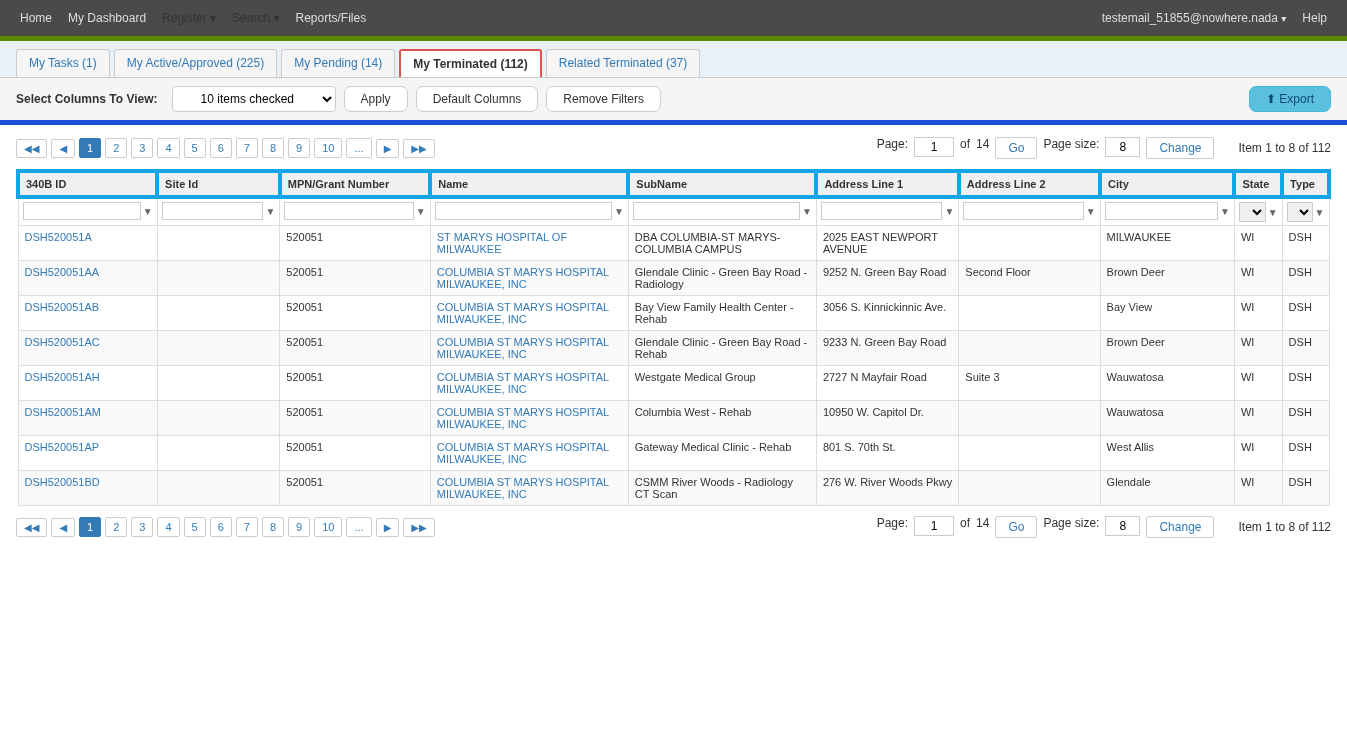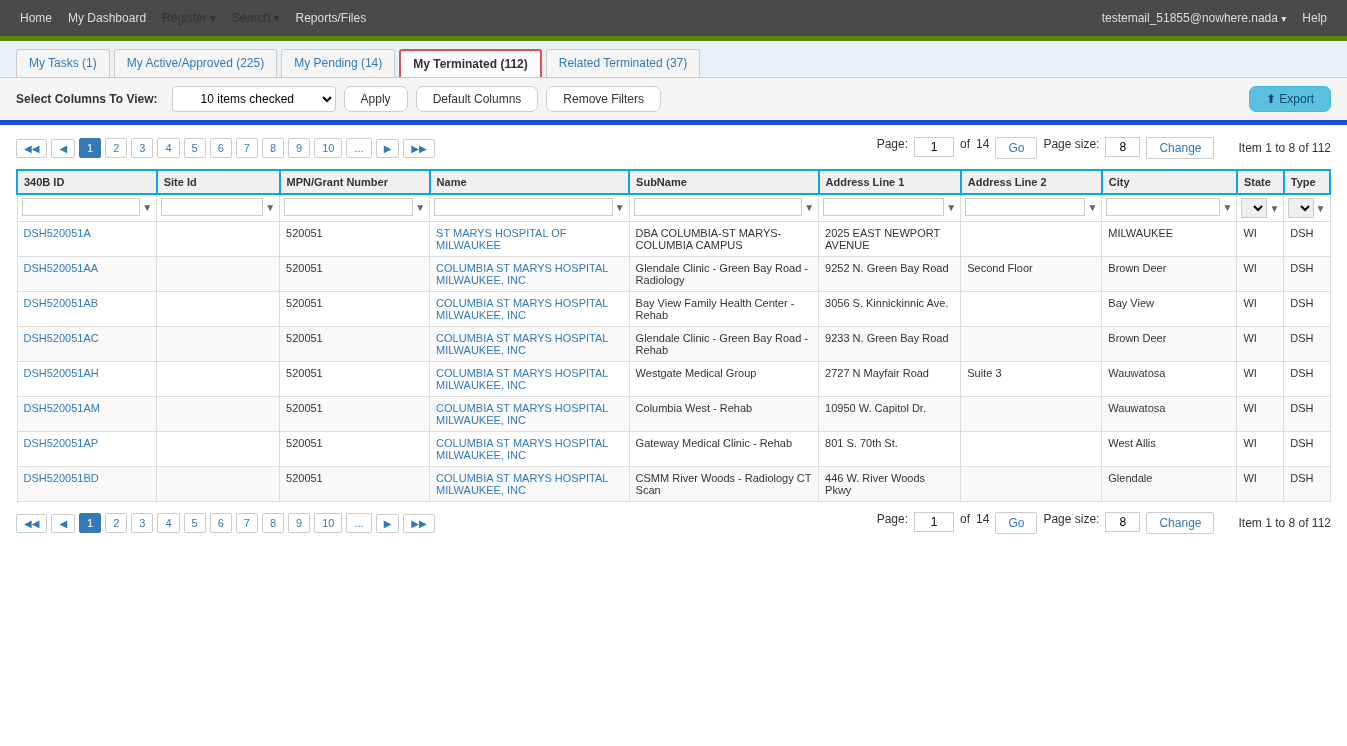--- a/index.html
+++ b/index.html
@@ -142,21 +142,21 @@
     .item-count { font-size: 12px; color: #333; margin-left: 20px; }
 
     
     .data-table {
       width: 100%;
       border-collapse: collapse;
       font-size: 11px;
     }
     .data-table th {
       background: #f0f0f0;
-      border: 2px solid #0ea5e9;
+      border: 4px solid #0ea5e9;
       padding: 5px 6px;
       text-align: left;
       font-weight: bold;
       font-size: 11px;
       white-space: nowrap;
     }
     .data-table .filter-row td {
       border: 1px solid #ddd;
       padding: 3px 4px;
       background: #fff;
@@ -436,21 +436,21 @@
             <td>West Allis</td>
             <td>WI</td>
             <td>DSH</td>
           </tr>
           <tr>
             <td><a href="#" class="link-cell">DSH520051BD</a></td>
             <td></td>
             <td>520051</td>
             <td><a href="#" class="link-cell">COLUMBIA ST MARYS HOSPITAL MILWAUKEE, INC</a></td>
             <td>CSMM River Woods - Radiology CT Scan</td>
-            <td>446 W. River Woods Pkwy</td>
+            <td>276 W. River Woods Pkwy</td>
             <td></td>
             <td>Glendale</td>
             <td>WI</td>
             <td>DSH</td>
           </tr>
         </tbody>
     </table>
 
     <div class="pagination-bar" style="margin-top:10px;">
       <button class="page-btn nav-btn">◀◀</button>

